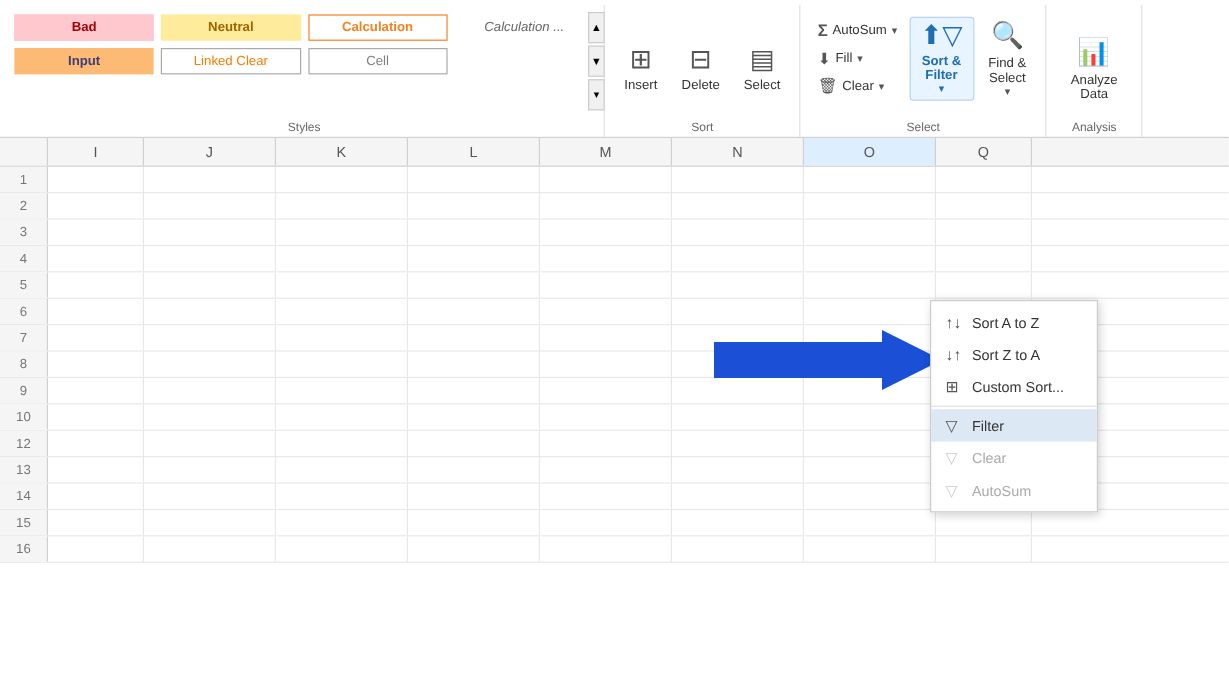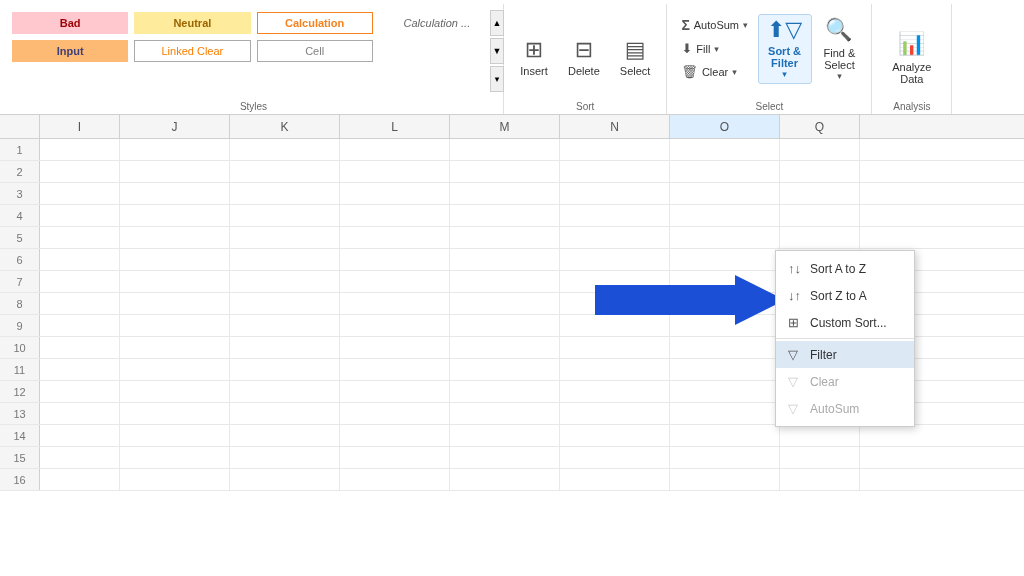--- a/index.html
+++ b/index.html
@@ -464,31 +464,20 @@
       <div class="grid-cell" style="width:80px;"></div>
       <div class="grid-cell" style="width:110px;"></div>
       <div class="grid-cell" style="width:110px;"></div>
       <div class="grid-cell" style="width:110px;"></div>
       <div class="grid-cell" style="width:110px;"></div>
       <div class="grid-cell" style="width:110px;"></div>
       <div class="grid-cell" style="width:110px;"></div>
       <div class="grid-cell" style="width:80px;"></div>
     </div>
     <div class="grid-row">
-      <div class="row-header">11</div>
-      <div class="grid-cell" style="width:80px;"></div>
-      <div class="grid-cell" style="width:110px;"></div>
-      <div class="grid-cell" style="width:110px;"></div>
-      <div class="grid-cell" style="width:110px;"></div>
-      <div class="grid-cell" style="width:110px;"></div>
-      <div class="grid-cell" style="width:110px;"></div>
-      <div class="grid-cell" style="width:110px;"></div>
-      <div class="grid-cell" style="width:80px;"></div>
-    </div>
-    <div class="grid-row">
       <div class="row-header">12</div>
       <div class="grid-cell" style="width:80px;"></div>
       <div class="grid-cell" style="width:110px;"></div>
       <div class="grid-cell" style="width:110px;"></div>
       <div class="grid-cell" style="width:110px;"></div>
       <div class="grid-cell" style="width:110px;"></div>
       <div class="grid-cell" style="width:110px;"></div>
       <div class="grid-cell" style="width:110px;"></div>
       <div class="grid-cell" style="width:80px;"></div>
     </div>

